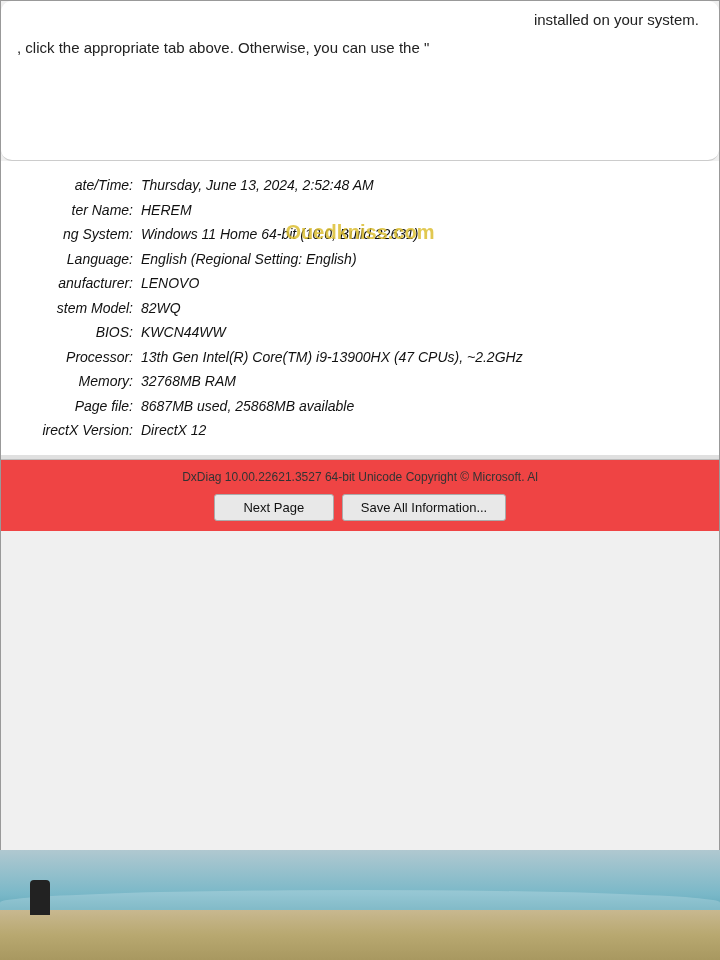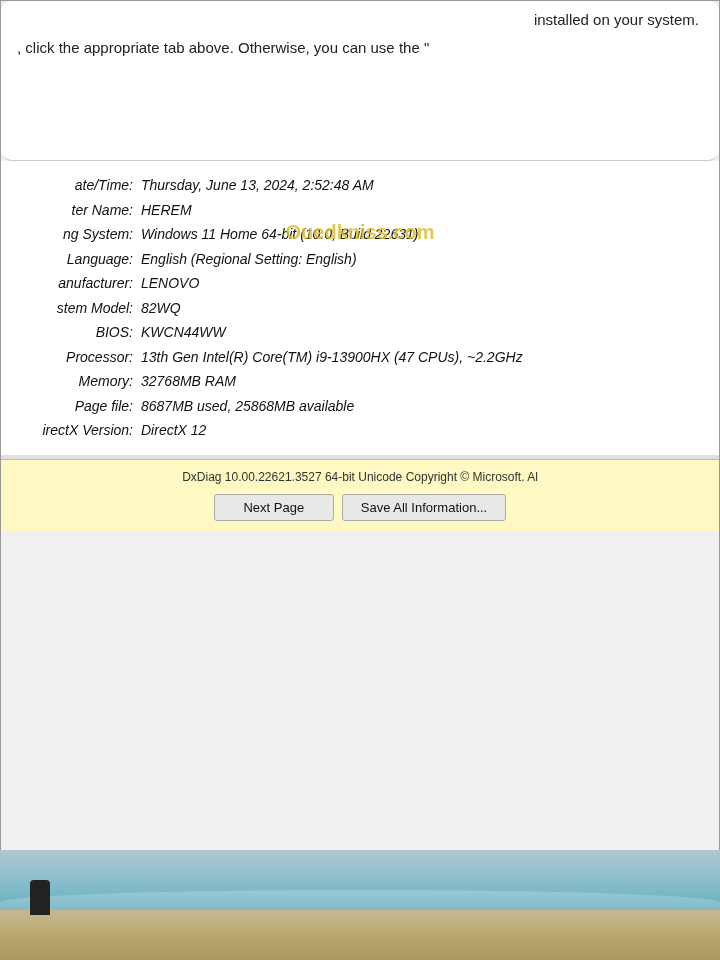--- a/index.html
+++ b/index.html
@@ -80,21 +80,21 @@
       color: #111;
       font-weight: normal;
     }
 
     .info-value {
       color: #111;
       flex: 1;
     }
 
     .bottom-bar {
-      background: #fef9c3;
+      background: #ef4444;
       border-top: 1px solid #bbb;
       padding: 10px 16px;
       display: flex;
       flex-direction: column;
       align-items: center;
       gap: 6px;
     }
 
     .dxdiag-footer {
       font-size: 12px;

